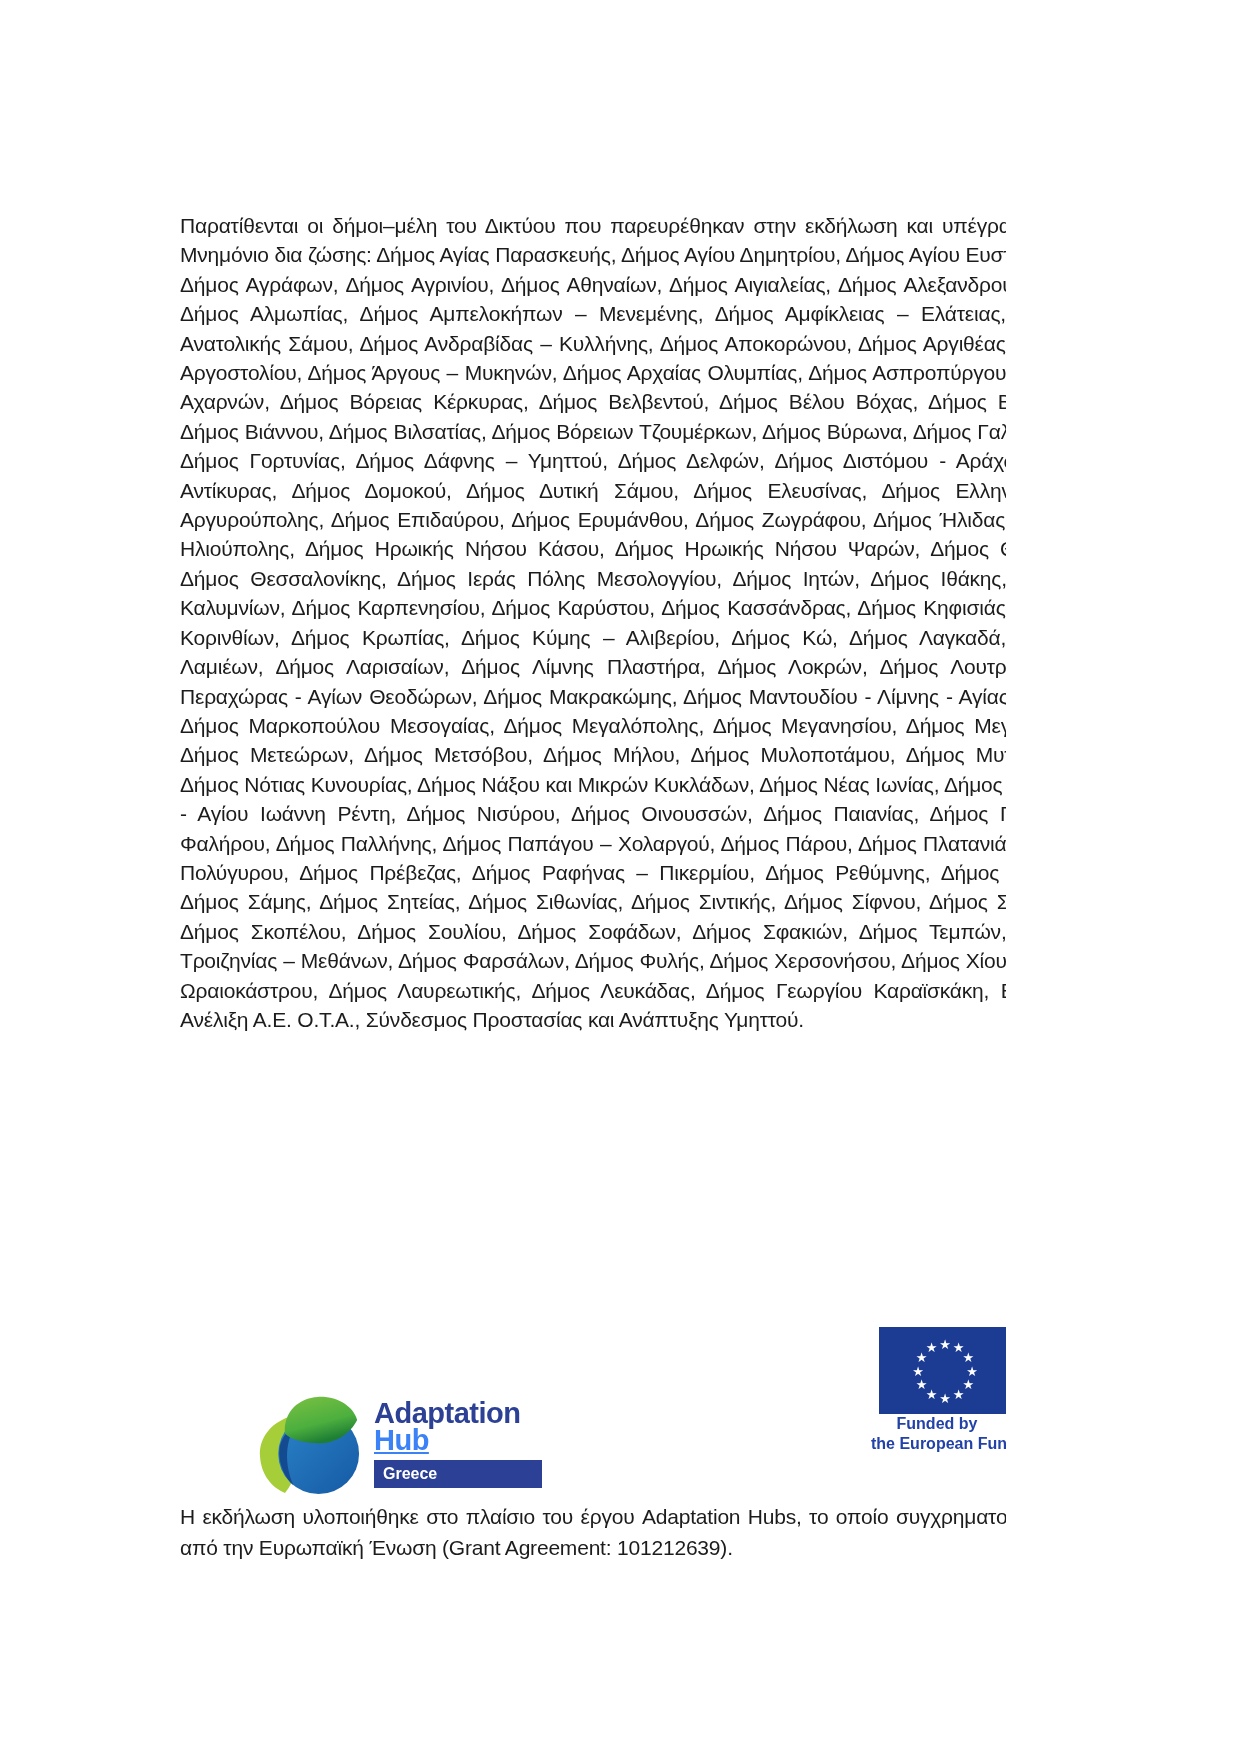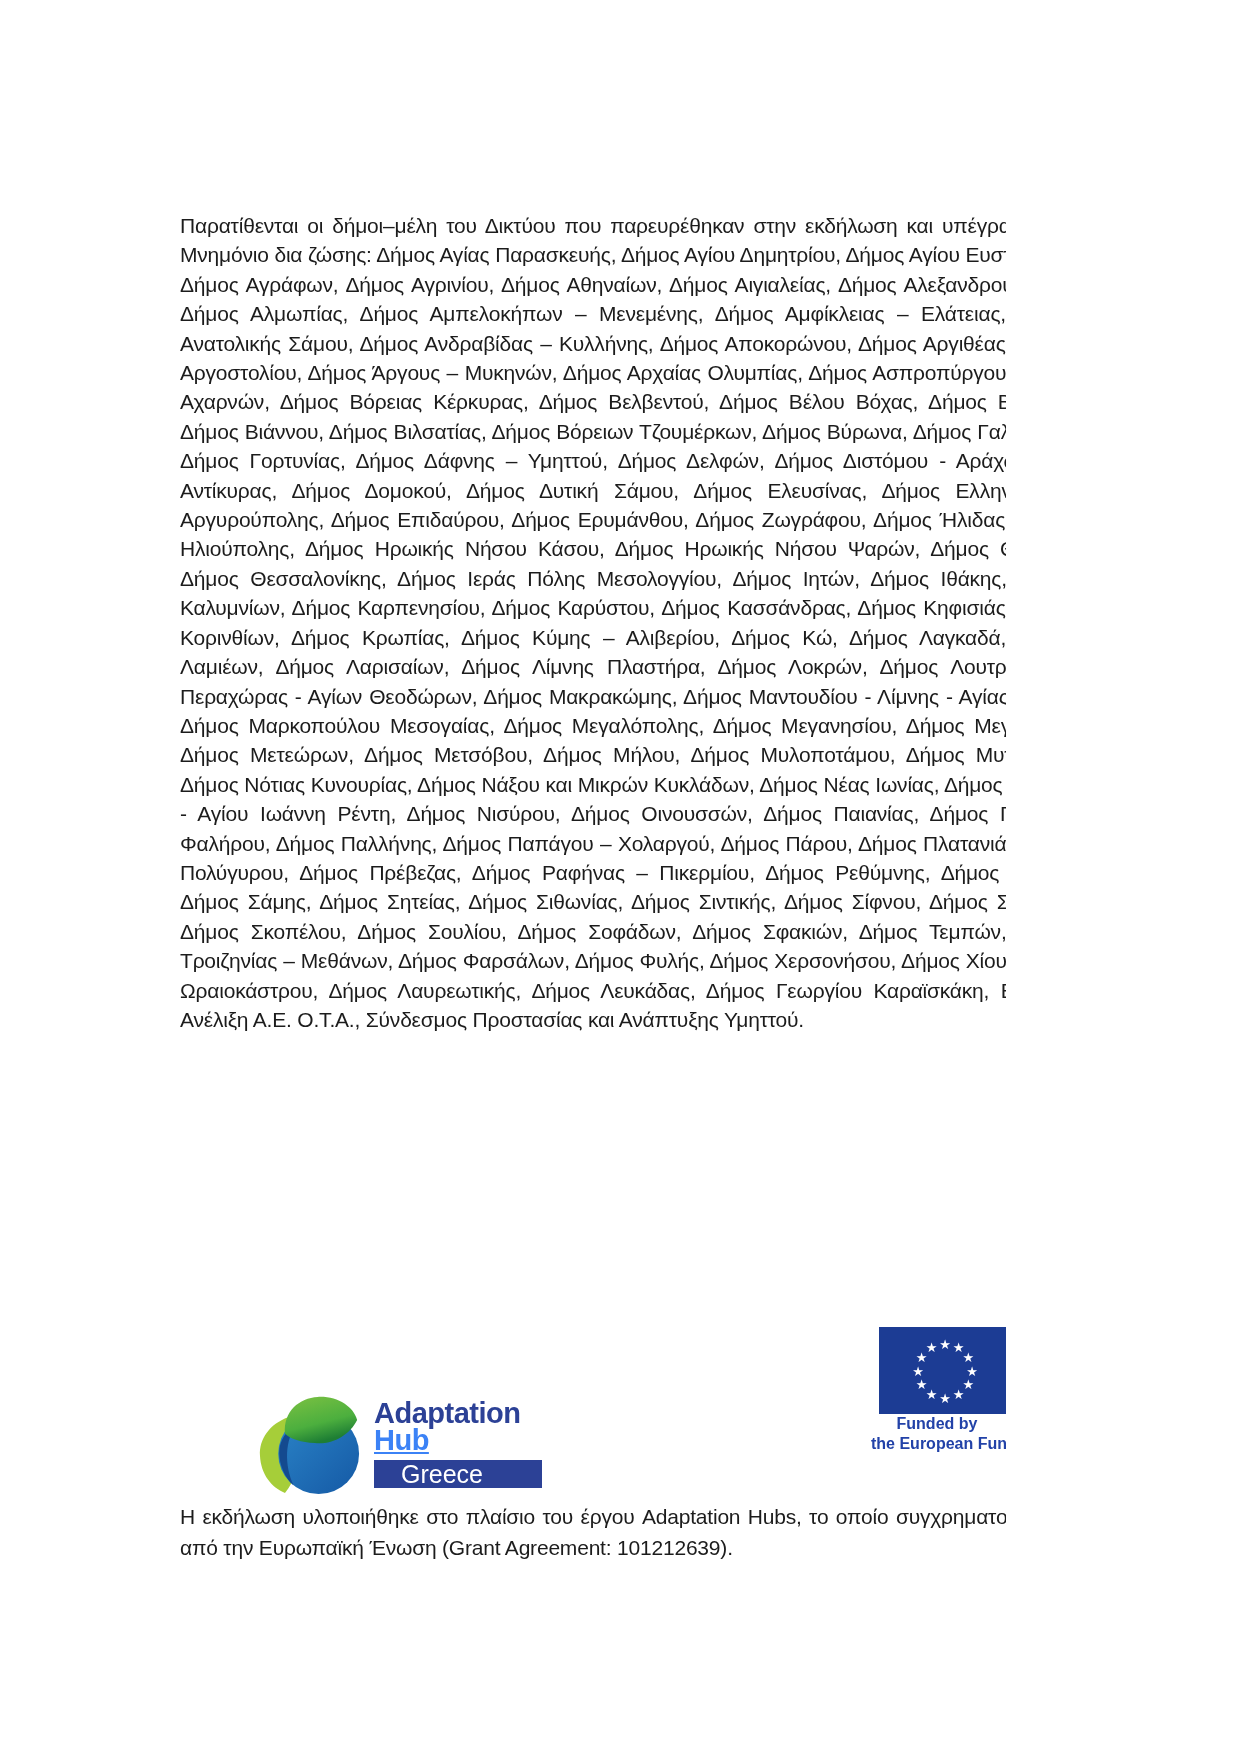--- a/index.html
+++ b/index.html
@@ -65,24 +65,24 @@
     font-size: 29px;
     line-height: 27px;
     letter-spacing: -0.5px;
   }
   .ah-banner {
     margin-top: 6px;
     width: 168px;
     height: 28px;
     display: flex;
     align-items: center;
-    padding-left: 27px;
+    padding-left: 9px;
     box-sizing: border-box;
-    font-size: 25px;
-    font-weight: normal;
+    font-size: 16px;
+    font-weight: bold;
   }
   
   .eu-block {
     position: absolute;
     left: 879px;
     top: 1327px;
     width: 132px;
     text-align: center;
   }
   .eu-flag {

